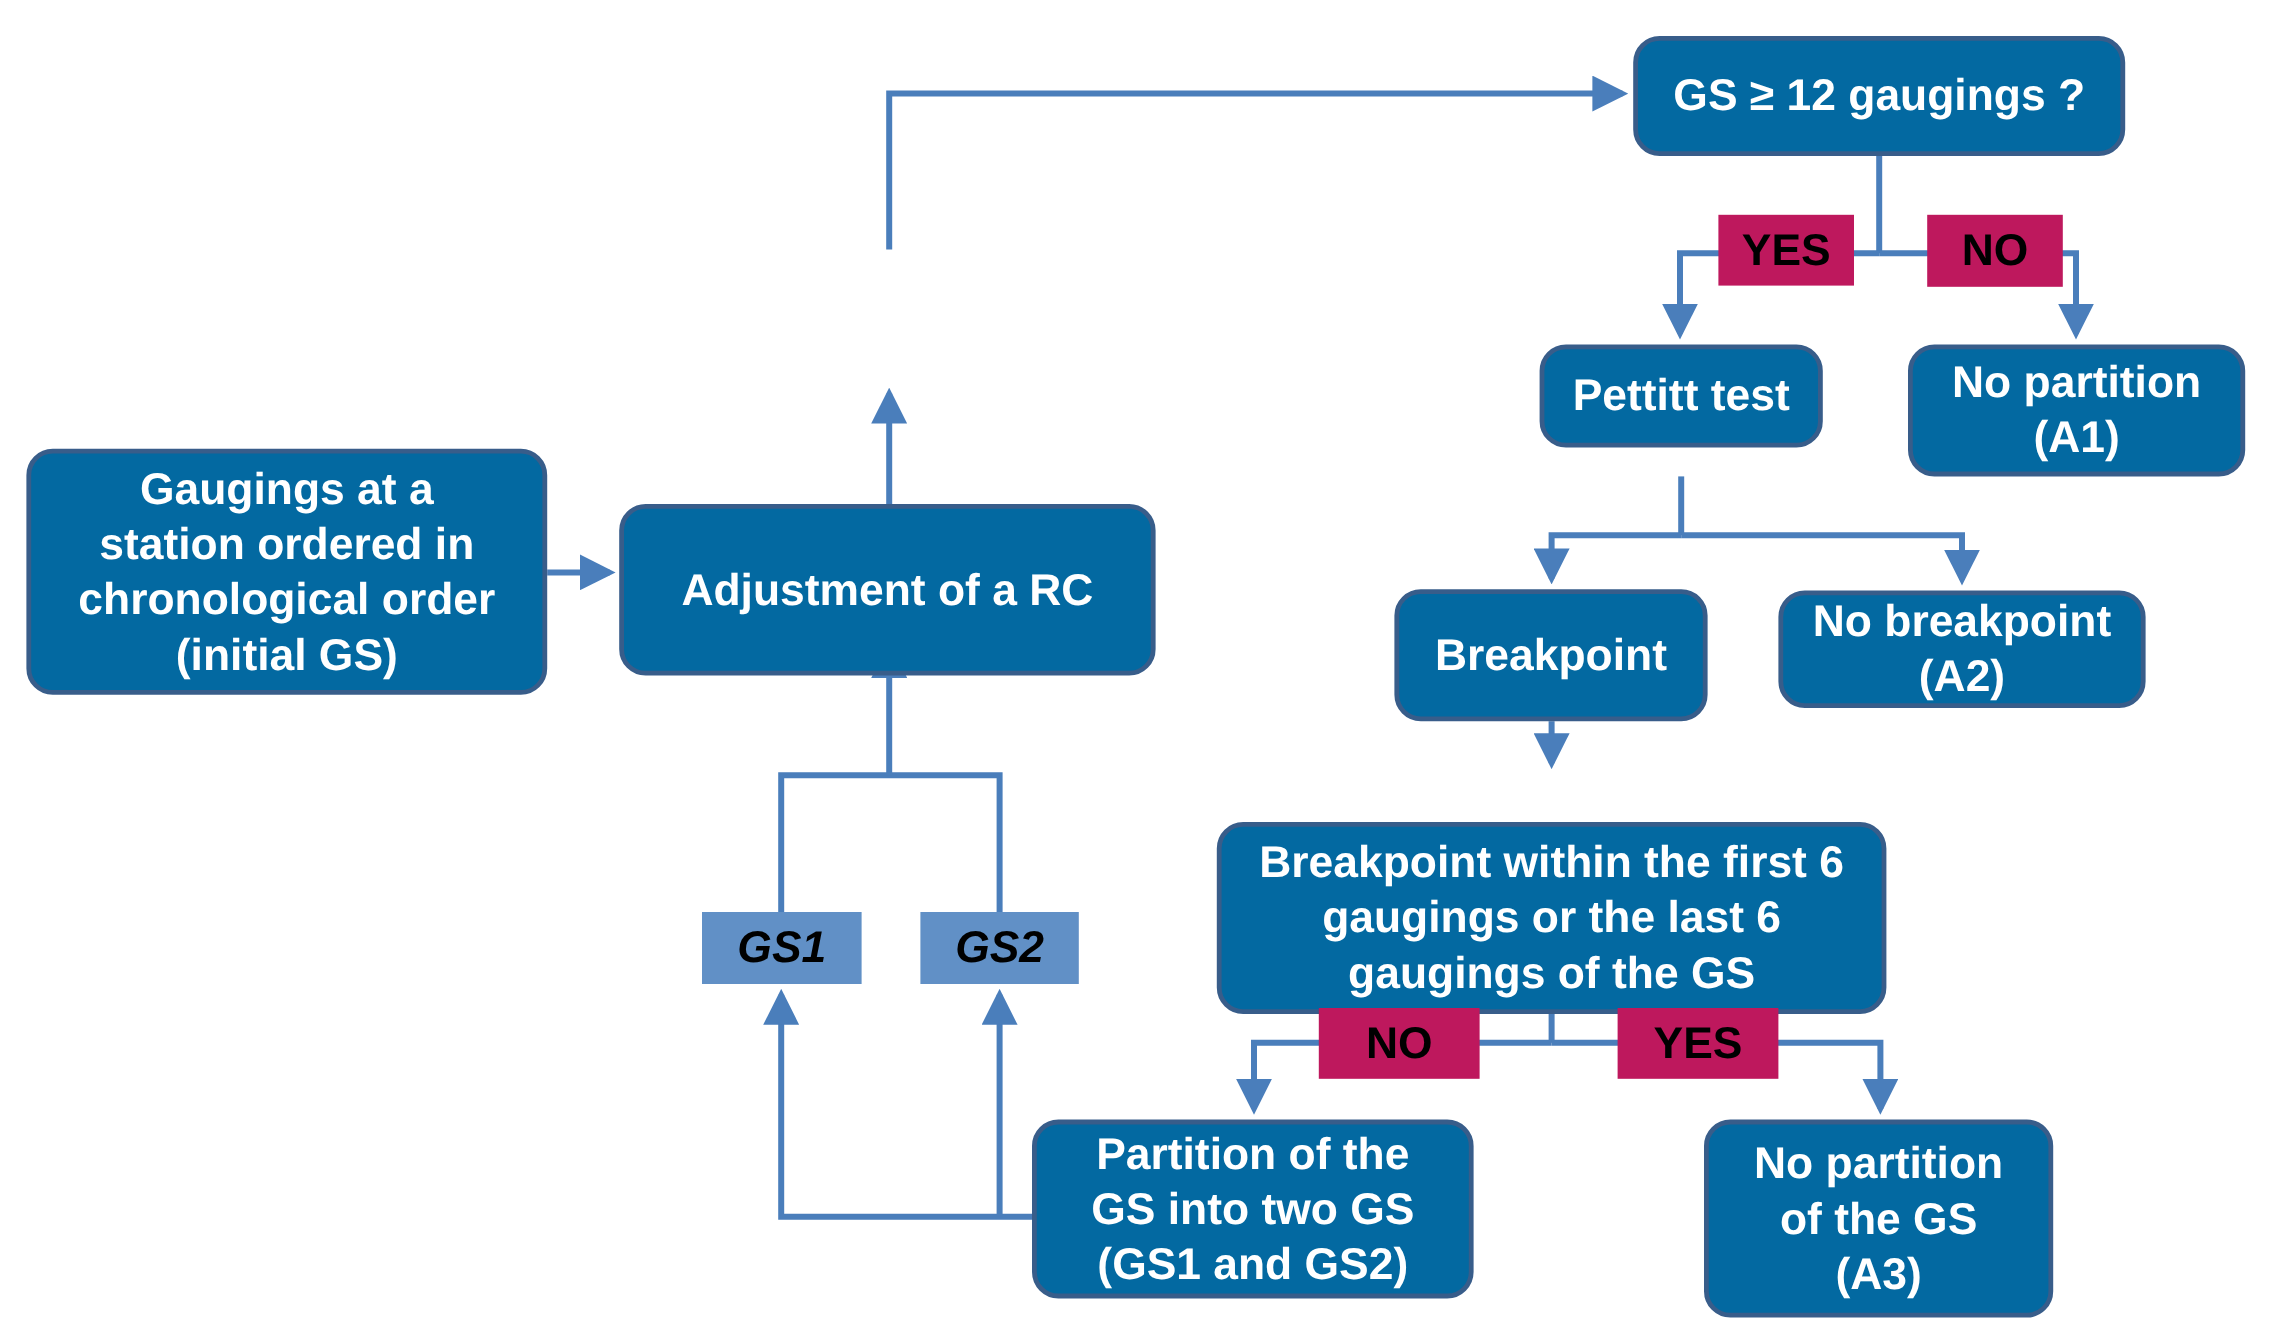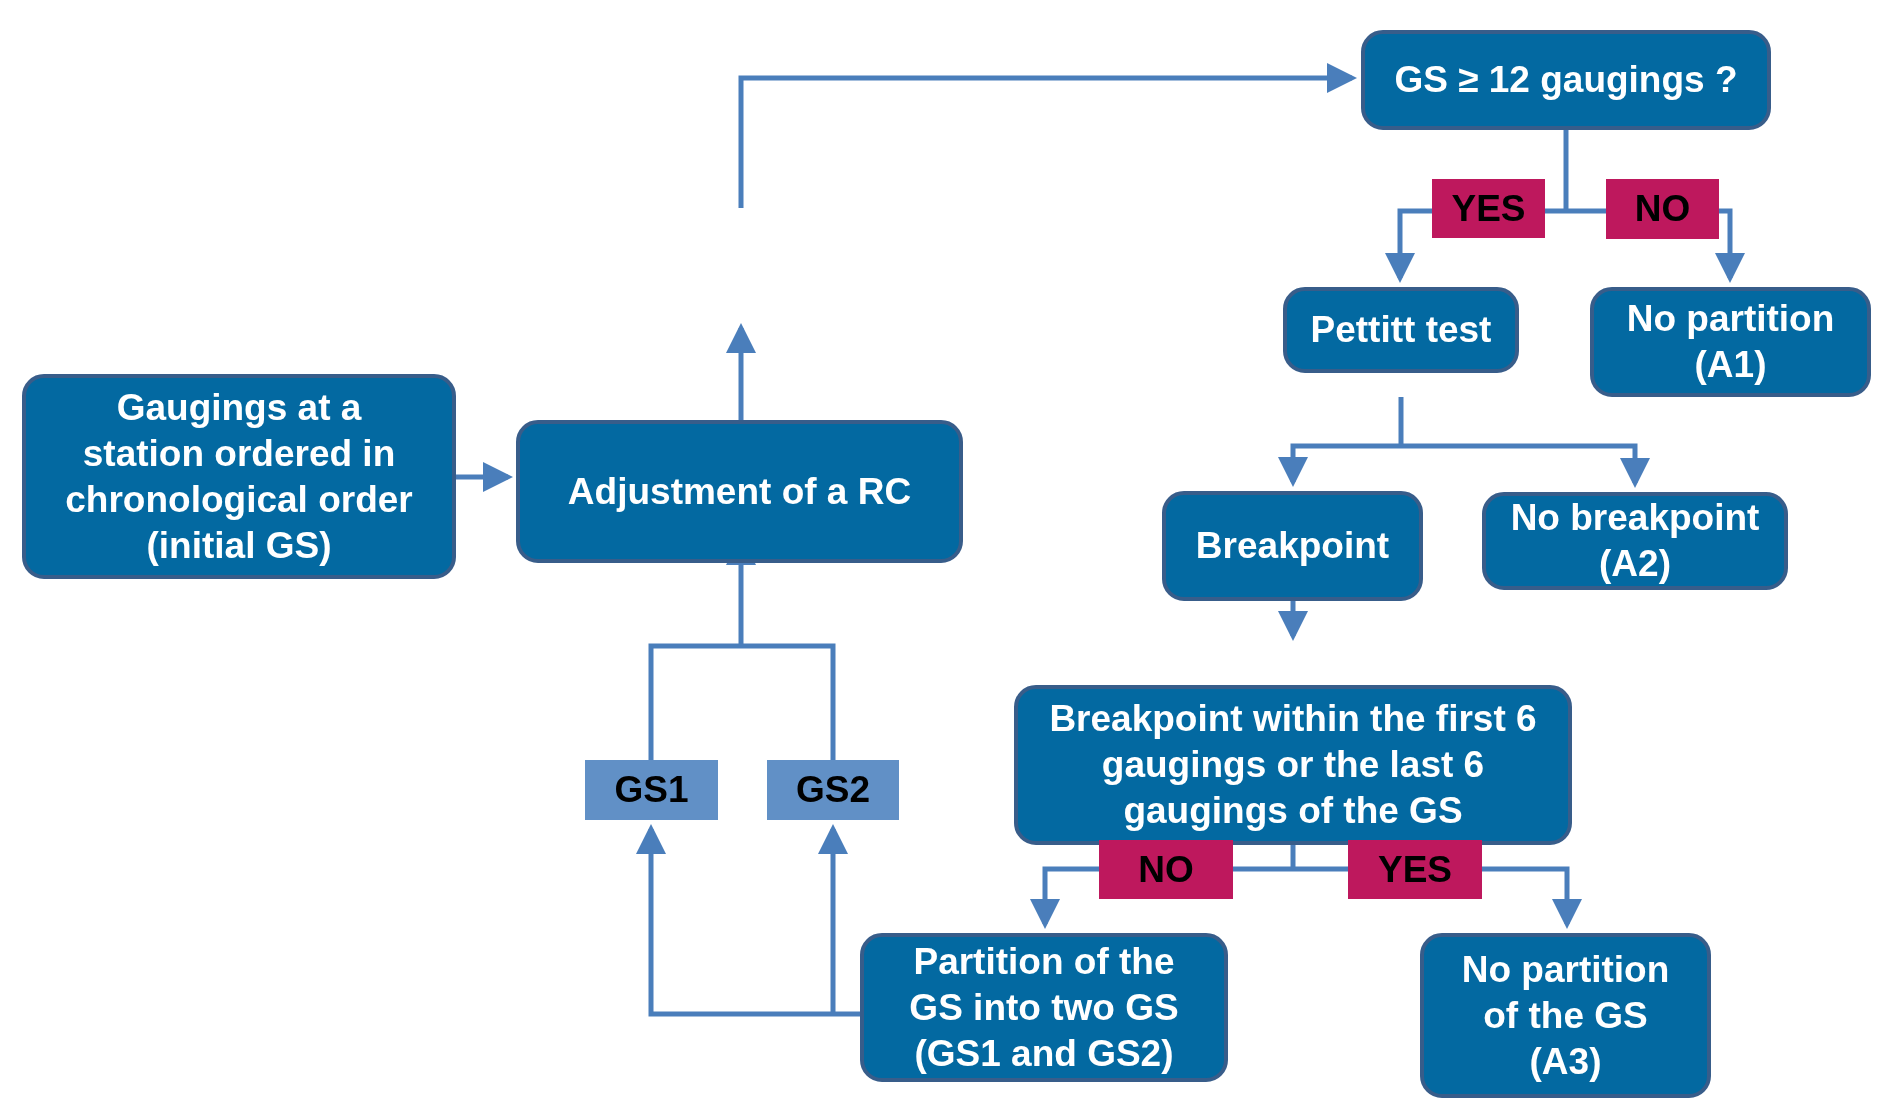--- a/index.html
+++ b/index.html
@@ -11,21 +11,21 @@
     background: #0369a1; border: 4px solid #385d8a; border-radius: 22px;
     color: #ffffff; font-weight: bold; font-size: 37px; line-height: 46px;
     display: flex; align-items: center; justify-content: center; text-align: center;
     white-space: pre-line;
   }
   .label {
     position: absolute; box-sizing: border-box;
     background: #be185d; color: #000000; font-weight: bold; font-size: 37px;
     display: flex; align-items: center; justify-content: center;
   }
-  .label.gs { background: #6190c6; }
+  .label.gs { background: #6190c6; font-style: italic; }
   svg#links { position: absolute; left: 0; top: 0; }
 </style>
 </head>
 <body>
 
 <div id="canvas">
 
   <svg id="links" width="1892" height="1120">
     <defs>
       <marker id="arrow" markerWidth="6" markerHeight="6" refX="5" refY="3" orient="auto" markerUnits="strokeWidth">

